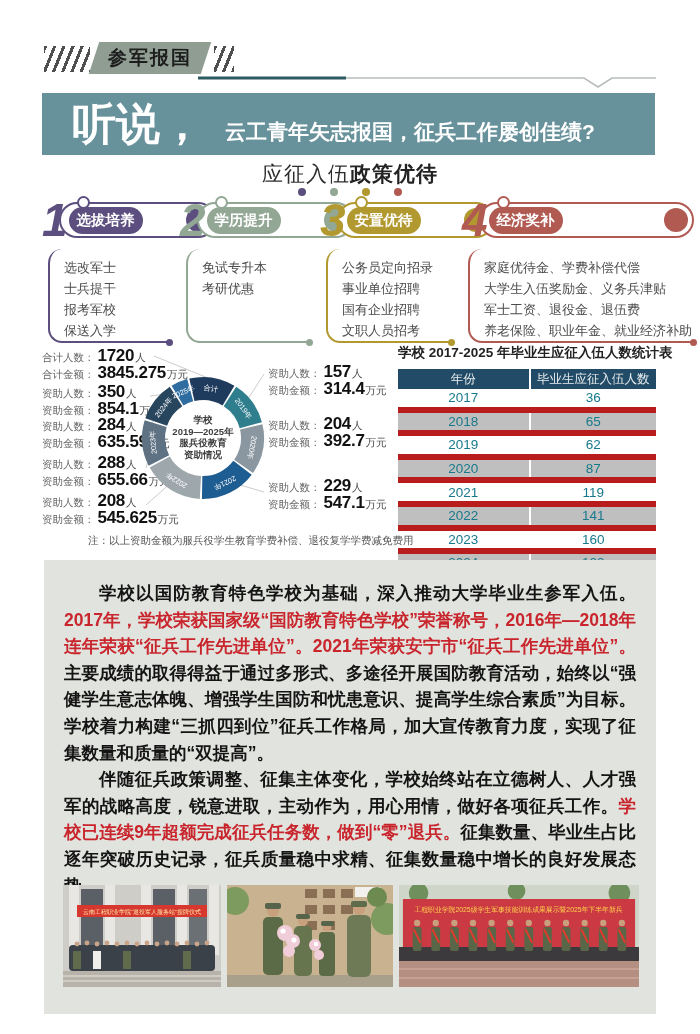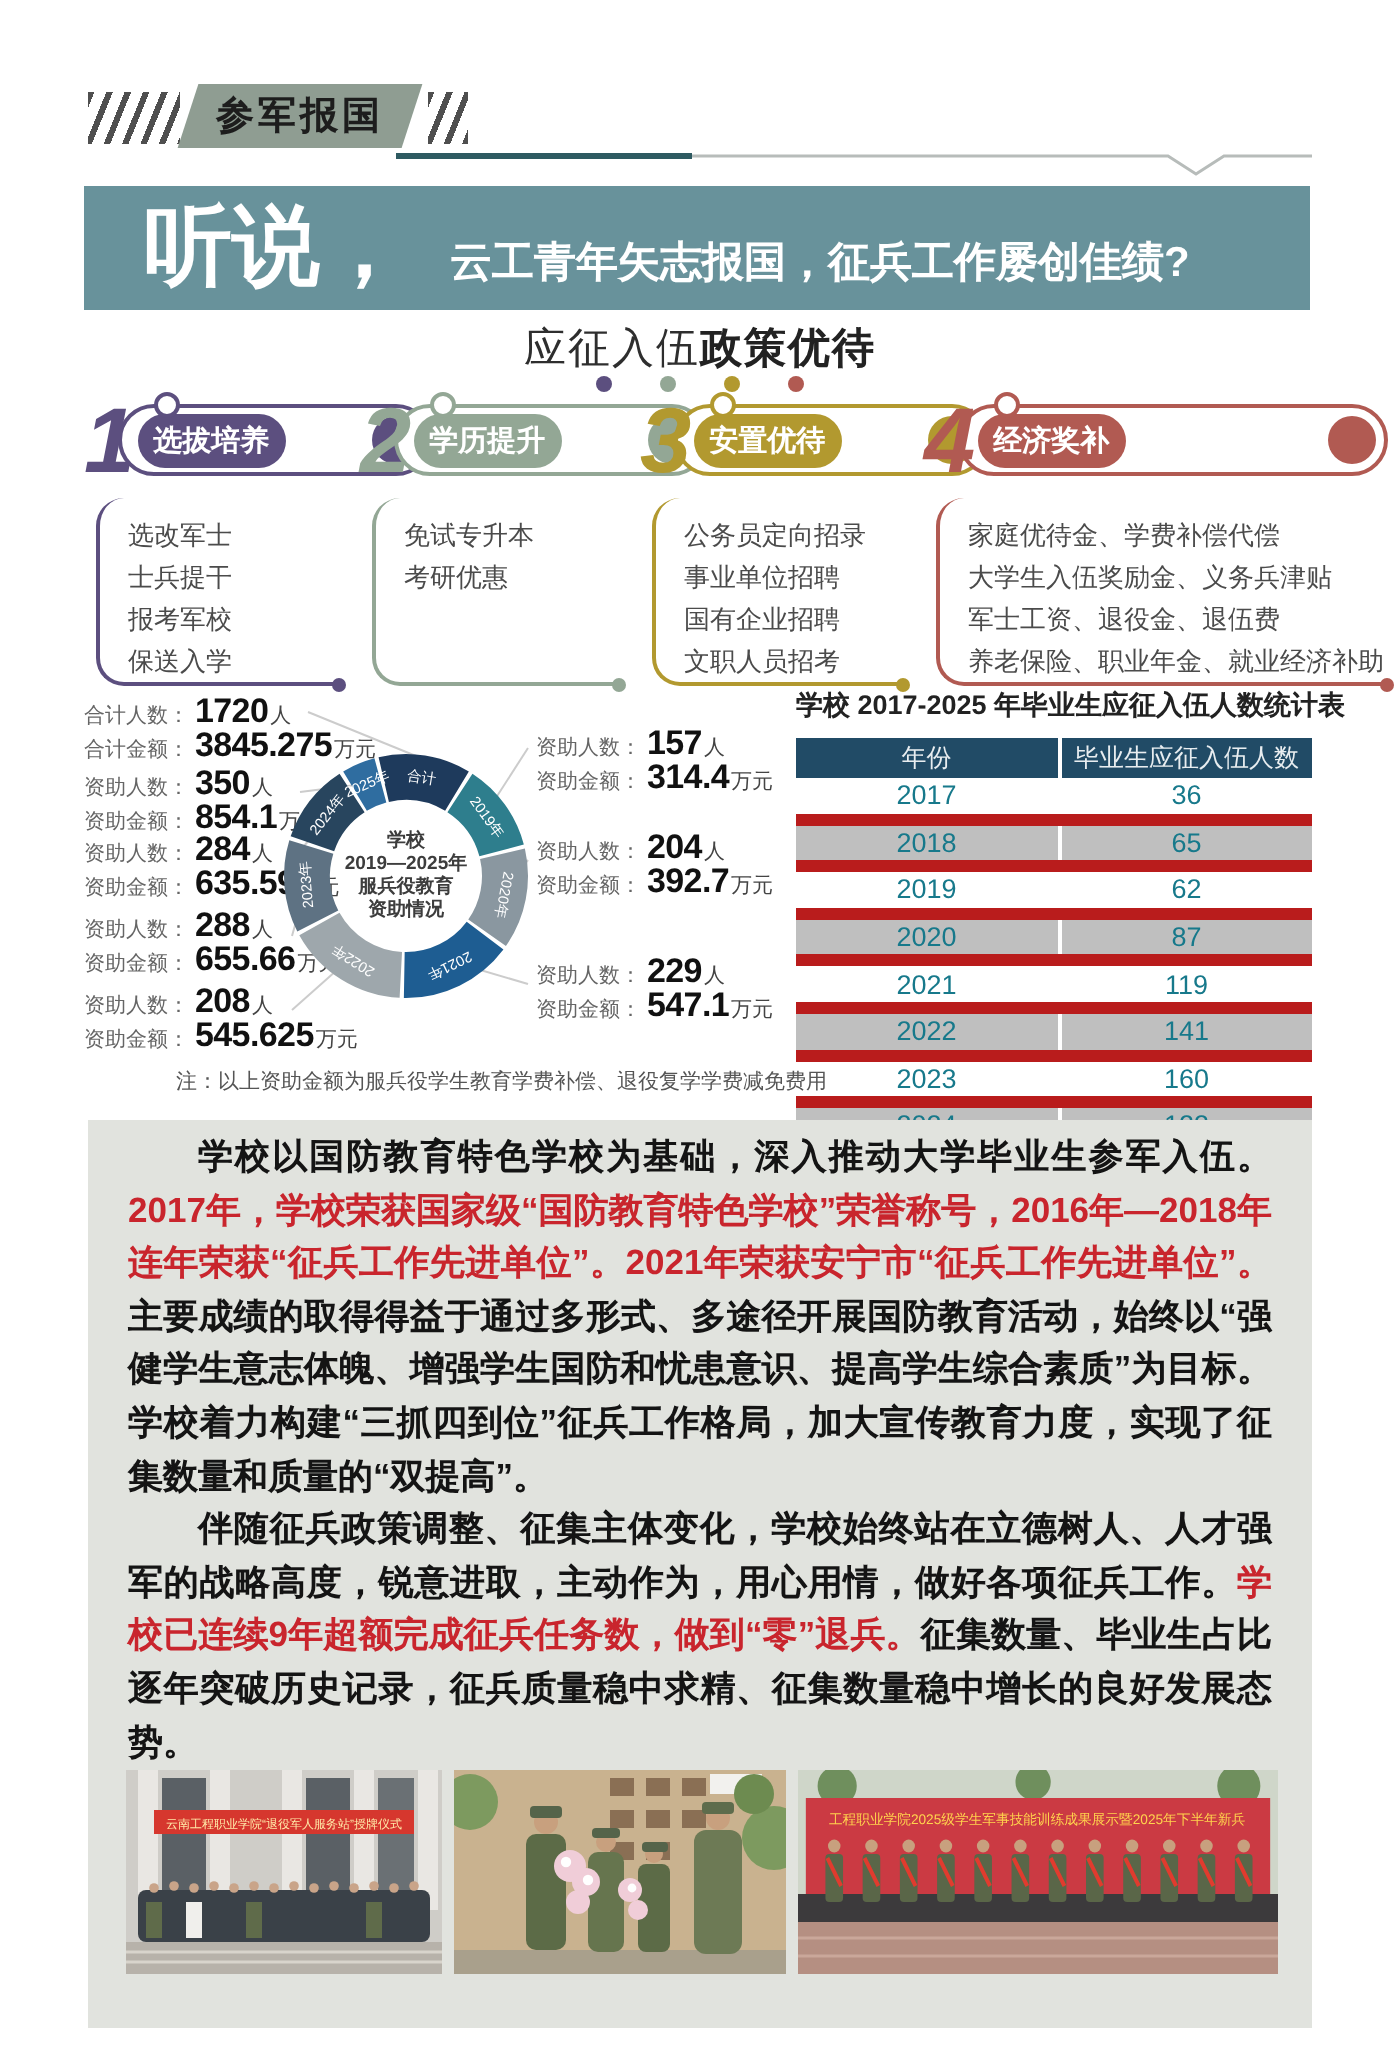--- a/index.html
+++ b/index.html
@@ -67,21 +67,21 @@
   .tbl-title{font-size:13.5px;font-weight:bold;color:#222;margin-bottom:7px;white-space:nowrap;}
   table{width:100%;border-collapse:collapse;}
   th{background:var(--table-header);color:#e8edf0;font-size:12.5px;font-weight:normal;height:18px;}
   td{height:15.6px;text-align:center;font-size:13.5px;color:var(--table-teal);border-bottom:6px solid #b91c1c;}
   td:first-child,th:first-child{width:51%;border-right:2px solid #fff;}
   tr.even td{background:var(--row-gray);}
   tr.total td{background:var(--row-gray);color:#b01f24;font-weight:bold;}
 
   
   .article{position:absolute;left:44px;top:560px;width:612px;height:454px;background:var(--gray-block);
-    box-sizing:border-box;padding:5px 20px 0;}
+    box-sizing:border-box;padding:20px 20px 0;}
   .article p{margin:0;font-size:17.5px;line-height:1.52;font-weight:bold;color:#141414;
     text-align:justify;text-indent:2em;}
   .article .red{color:var(--red-text);}
   .photos{position:absolute;left:19px;top:325px;right:17px;height:102px;display:flex;gap:6px;}
   .photos svg{display:block;height:102px;}
 </style>
 </head>
 <body style="--accent-teal: #68929b; --tag-green: #8f9d92; --red-text: #c9252d; --table-header: #214b66; --table-teal: #17798b; --row-gray: #bfbfbf; --gray-block: #e1e3de;">
 
 <div id="page">

